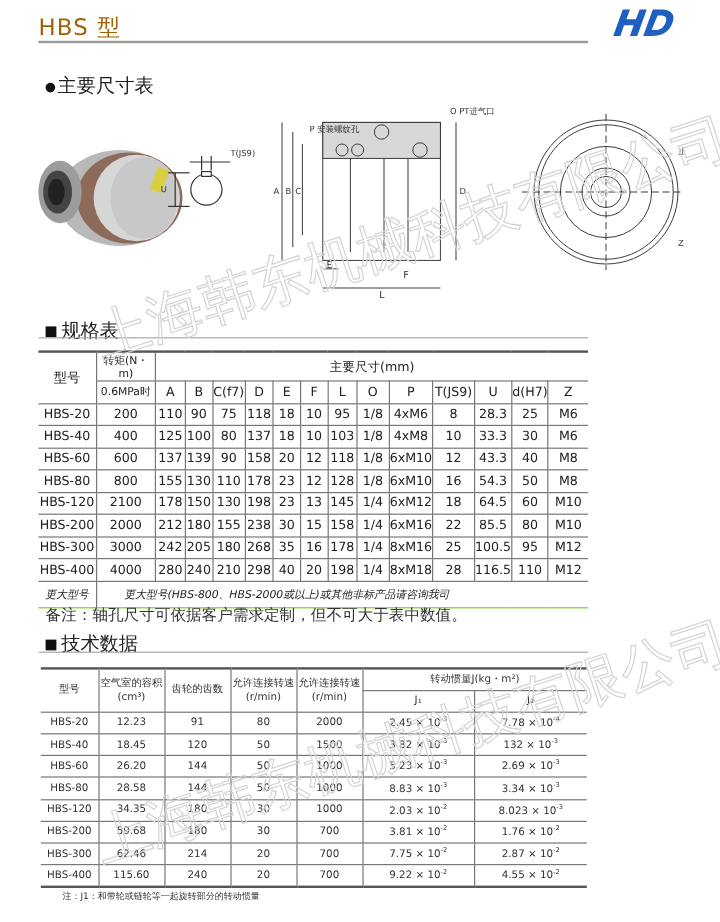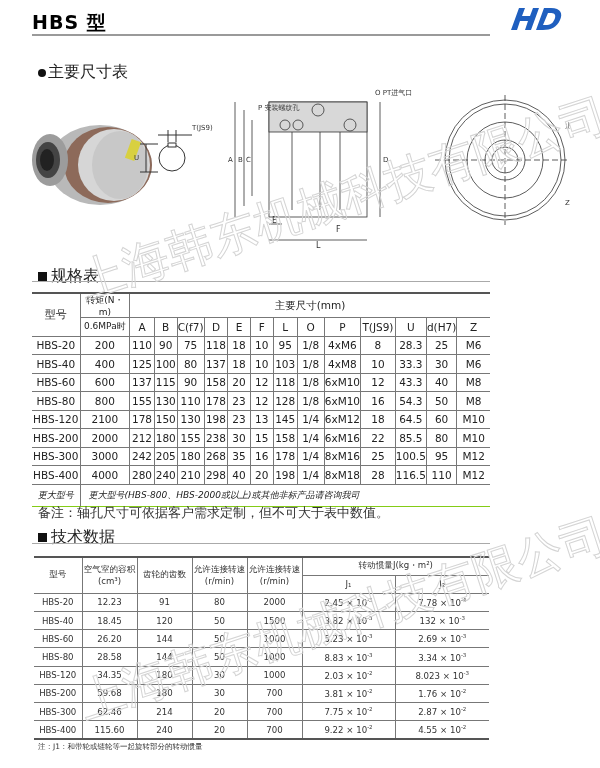--- a/index.html
+++ b/index.html
@@ -1,41 +1,41 @@
 <!DOCTYPE html>
 <html><head>
 <meta charset="utf-8">
 <style>
   * { box-sizing: border-box; margin: 0; padding: 0; }
   body { width: 600px; height: 768px; background: #fff; font-family: "DejaVu Sans", sans-serif; color: #222; position: relative; overflow: hidden; }
   .header { position: absolute; left: 32px; top: 8px; width: 458px; height: 28px; border-bottom: 2px solid #9a9a9a; }
-  .title { position: absolute; left: 0; top: 2px; font-size: 19px; font-weight: bold; color: #000000; letter-spacing: 1px; }
+  .title { position: absolute; left: 0; top: 2px; font-size: 19px; font-weight: normal; color: #a16207; letter-spacing: 1px; }
   .logo { position: absolute; left: 503px; top: 4px; width: 60px; height: 30px; }
   .sec-heading { position: absolute; font-size: 16px; color: #222; }
   .bullet-dot { display: inline-block; width: 8px; height: 8px; border-radius: 50%; background: #111; margin-right: 2px; vertical-align: 0px; }
   .bullet-sq { display: inline-block; width: 9px; height: 9px; background: #111; margin-right: 4px; vertical-align: 0px; }
   .sec-line { position: absolute; left: 32px; width: 458px; height: 1px; background: #aaa; }
   .figure { position: absolute; left: 30px; top: 80px; width: 540px; height: 175px; }
   table { border-collapse: collapse; position: absolute; }
   .spec { left: 32px; top: 292px; width: 458px; font-size: 10.5px; }
   .spec td, .spec th { border-right: 1px solid #777; border-bottom: 1px solid #777; text-align: center; font-weight: normal; height: 18.5px; padding: 0; }
   .spec tr > *:last-child { border-right: none; }
   .spec thead tr:first-child th { border-top: 2px solid #555; }
   .spec tbody tr:last-child td { border-bottom: 1px solid #84cc16; font-style: italic; }
   .spec .sm { font-size: 9px; margin-top: 13px; }
-  .spec .note-row td { text-align: left; padding-left: 8px; font-size: 9px; height: 22px; }
+  .spec .note-row td { text-align: left; padding-left: 23px; font-size: 9px; height: 22px; }
   .spec .note-row td:first-child { text-align: center; padding-left: 0; }
   .note1 { position: absolute; left: 38px; top: 504px; font-size: 13px; color: #333; }
   .tech { left: 34px; top: 556px; width: 455px; font-size: 8.6px; color: #333; }
   .tech td, .tech th { border-right: 1px solid #777; border-bottom: 1px solid #777; text-align: center; font-weight: normal; height: 18.2px; padding: 0; }
   .tech tr > *:last-child { border-right: none; }
   .tech thead tr:first-child th { border-top: 2px solid #555; }
   .tech tbody tr:last-child td { border-bottom: 2px solid #555; }
   .tech sup { font-size: 5.5px; vertical-align: 4px; }
-  .notes2 { position: absolute; left: 38px; top: 740px; font-size: 7.5px; color: #333; line-height: 14px; }
+  .notes2 { position: absolute; left: 52px; top: 740px; font-size: 7.5px; color: #333; line-height: 14px; }
   .notes2 .indent { padding-left: 14px; }
   .watermark { position: absolute; left: 40px; top: 80px; width: 560px; height: 700px; pointer-events: none; }
 </style>
 </head>
 <body>
 
 <div class="header">
   <div class="title">HBS 型</div>
 </div>
 <svg class="logo" viewBox="0 0 60 30">
@@ -191,21 +191,21 @@
         <td>4xM8</td>
         <td>10</td>
         <td>33.3</td>
         <td>30</td>
         <td>M6</td>
       </tr>
       <tr>
         <td>HBS-60</td>
         <td>600</td>
         <td>137</td>
-        <td>115</td>
+        <td>139</td>
         <td>90</td>
         <td>158</td>
         <td>20</td>
         <td>12</td>
         <td>118</td>
         <td>1/8</td>
         <td>6xM10</td>
         <td>12</td>
         <td>43.3</td>
         <td>40</td>

